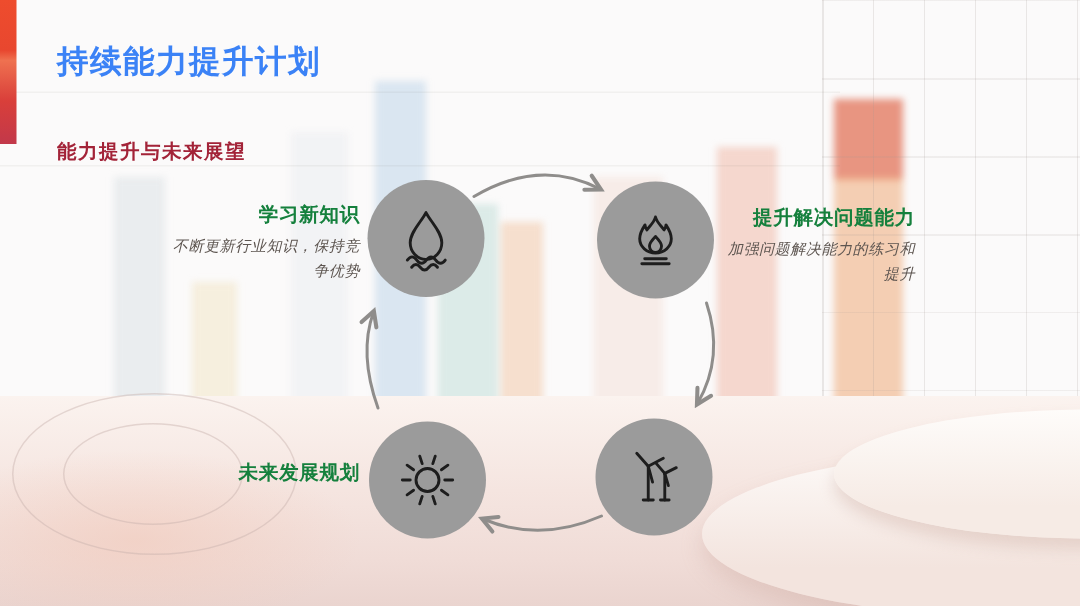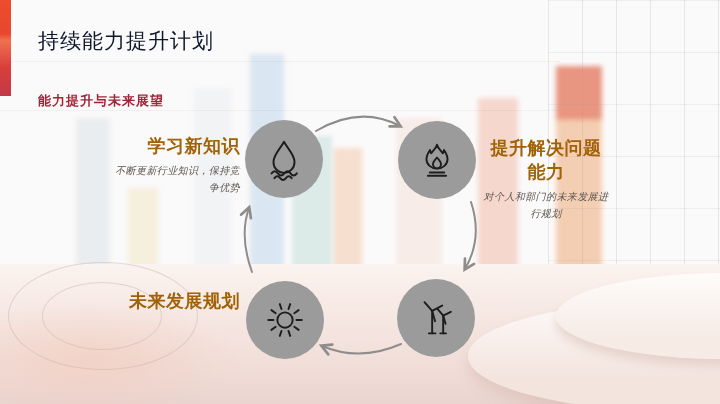--- a/index.html
+++ b/index.html
@@ -35,42 +35,42 @@
   .arc.a1{left:8px;top:262px;width:190px;height:108px;}
   .arc.a2{left:42px;top:282px;width:120px;height:68px;}
   .podium-low{position:absolute;left:468px;top:300px;width:440px;height:112px;border-radius:50%;
     background:linear-gradient(#fdfaf8, #f3e4de 70%);box-shadow:0 8px 14px rgba(195,155,145,.28);}
   .podium-high{position:absolute;left:556px;top:273px;width:340px;height:86px;border-radius:50%;
     background:linear-gradient(#fefcfa, #f6ebe5 75%);box-shadow:0 7px 10px rgba(198,160,150,.33);}
   .accent-bar{position:absolute;left:0;top:0;width:11px;height:96px;
     background:linear-gradient(#ee4c2d 0%, #e8472f 35%, #ef7150 42%, #d93f3a 70%, #c2384a 100%);}
 
   
-  .main-title{position:absolute;left:38px;top:27px;font-size:21px;font-weight:normal;
-    color:#0f172a;letter-spacing:1px;text-align:center;}
+  .main-title{position:absolute;left:38px;top:27px;font-size:21px;font-weight:bold;
+    color:#3b82f6;letter-spacing:1px;text-align:center;}
   .sub-title{position:absolute;left:38px;top:92px;font-size:13px;font-weight:bold;
     color:#a32338;letter-spacing:1px;}
 
   
   .arrow-layer{position:absolute;left:0;top:0;}
   .node-circle{position:absolute;width:78px;height:78px;border-radius:50%;background:#9b9b9b;
     display:flex;align-items:center;justify-content:center;}
   .node-circle svg{display:block;}
   .nc-tl{left:245px;top:120px;}
   .nc-tr{left:398px;top:121px;}
   .nc-bl{left:246px;top:281px;}
   .nc-br{left:397px;top:279px;}
   .node-text{position:absolute;width:128px;}
   .node-text.al-r{text-align:right;}
-  .node-text.al-l{text-align:center;}
+  .node-text.al-l{text-align:right;}
   .nt-tl{left:112px;top:134px;}
   .nt-tr{left:482px;top:136px;}
-  .nt-bl{left:112px;top:289px;}
+  .nt-bl{left:112px;top:306px;}
   .nt-br{left:482px;top:287px;}
-  .node-title{font-size:18px;font-weight:bold;color:#a16207;letter-spacing:.5px;}
+  .node-title{font-size:13px;font-weight:bold;color:#15803d;letter-spacing:.5px;}
   .node-desc{margin-top:4px;font-size:10px;line-height:17px;color:#5d5550;letter-spacing:.4px;font-style:italic;}
   .icon-stroke{stroke:#1d1d1d;fill:none;stroke-width:2;stroke-linecap:round;stroke-linejoin:round;}
 </style>
 </head>
 <body>
 
 <div id="slide">
 
   <div class="bg-layer bars">
     <div class="bar b1"></div>
@@ -162,19 +162,19 @@
       </g>
     </svg>
   </div>
 
   <div class="node-text al-r nt-tl">
     <div class="node-title">学习新知识</div>
     <div class="node-desc">不断更新行业知识，保持竞争优势</div>
   </div>
   <div class="node-text al-l nt-tr">
     <div class="node-title">提升解决问题能力</div>
-    <div class="node-desc">对个人和部门的未来发展进行规划</div>
+    <div class="node-desc">加强问题解决能力的练习和提升</div>
   </div>
   <div class="node-text al-r nt-bl">
     <div class="node-title">未来发展规划</div>
   </div>
 
 </div>
 
 </body></html>

